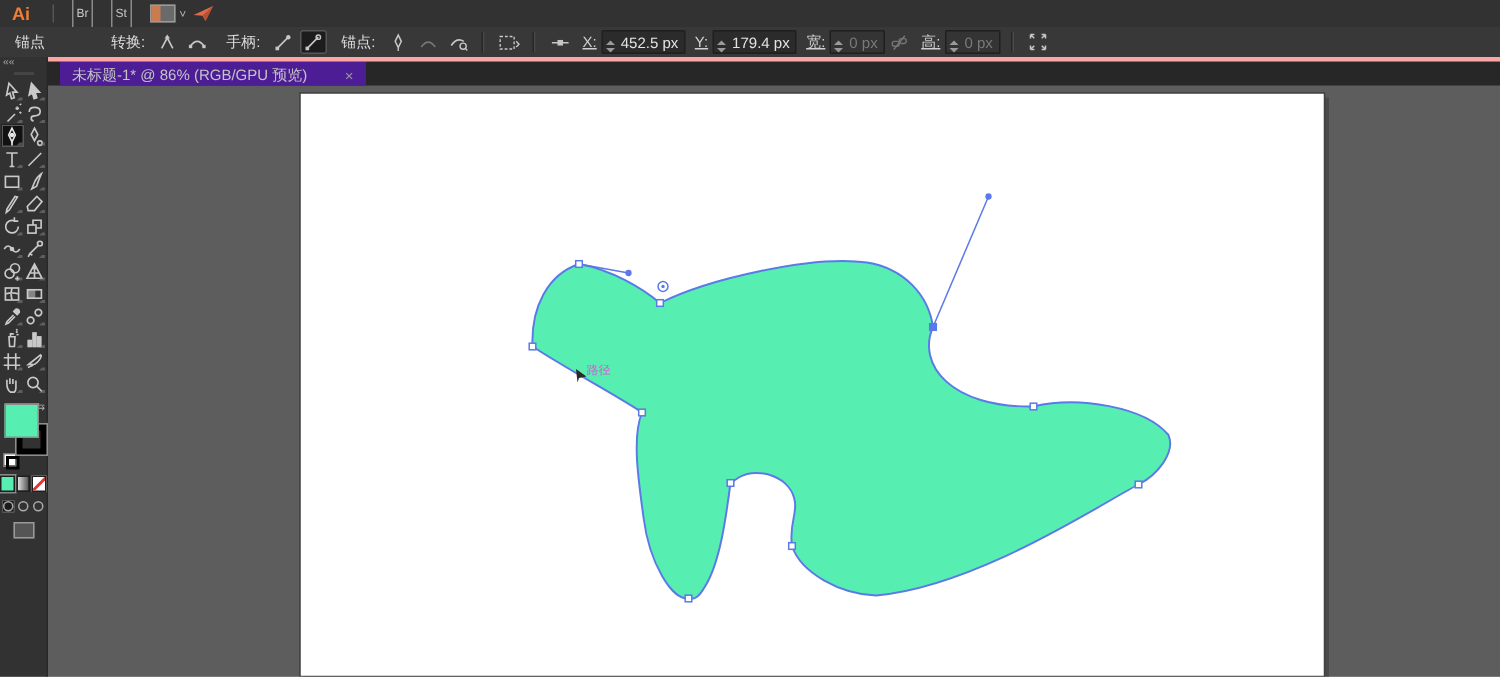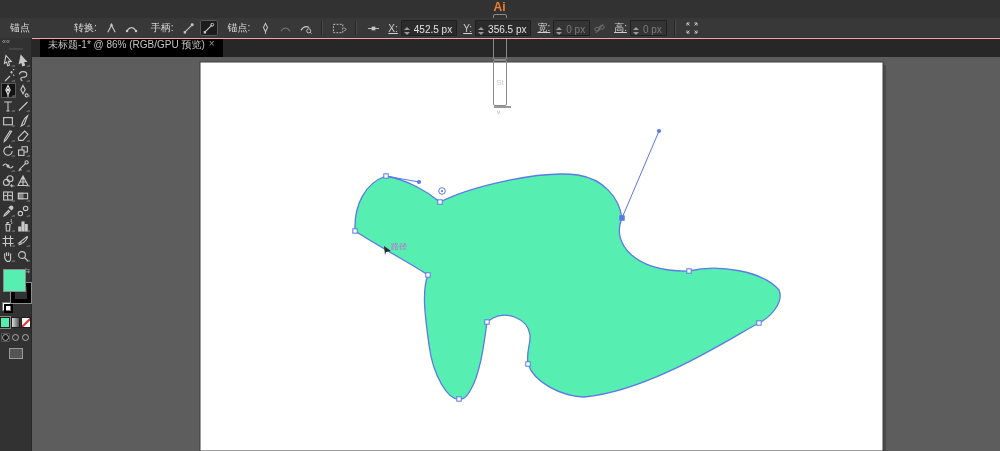--- a/index.html
+++ b/index.html
@@ -1,49 +1,49 @@
 <!DOCTYPE html>
 <html><head>
 <meta charset="utf-8">
 <style>
   html,body{margin:0;padding:0;background:#5d5d5d;width:1000px;height:451px;overflow:hidden;
     font-family:"Liberation Sans","DejaVu Sans",sans-serif;-webkit-font-smoothing:antialiased;}
   .stage{position:absolute;left:0;top:0;z-index:0;}
   
   .menubar{position:absolute;left:0;top:0;width:1000px;height:18px;background:#323232;
-    border-bottom:1px solid #262626;display:flex;align-items:center;z-index:5;flex-direction:column;}
+    border-bottom:1px solid #262626;display:flex;align-items:center;z-index:5;}
   .ai-logo{color:#f07d32;font-weight:bold;font-size:12px;padding:0 9px 0 8px;letter-spacing:0;}
   .menu-item{color:#d4d4d4;font-size:11px;padding:0 9px;height:18px;line-height:18px;cursor:default;}
   .menu-sep{width:1px;height:12px;background:#555;margin:0 6px;}
   .badge{border:1px solid #8a8a8a;border-radius:2px;color:#c8c8c8;font-size:8px;line-height:10px;
     padding:17px 2px;margin:0 6px;}
   .ws-icon{width:15px;height:10px;border:1px solid #9a9a9a;margin:0 2px 0 6px;position:relative;background:#6a6a6a;}
   .ws-icon::before{content:"";position:absolute;left:0;top:0;width:6px;height:100%;background:#c87c50;}
   .chev{color:#b5b5b5;font-size:8px;margin:0 4px 0 1px;}
   
   .controlbar{position:absolute;left:0;top:18px;width:1000px;height:20px;background:#383838;
-    border-bottom:1px solid #fca5a5;display:flex;align-items:center;z-index:5;color:#cfcfcf;font-size:10px;}
+    border-bottom:3px solid #fca5a5;display:flex;align-items:center;z-index:5;color:#cfcfcf;font-size:10px;}
   .cb-label{margin:0 6px 0 10px;color:#dedede;}
   .cb-group{display:flex;align-items:center;gap:2px;}
   .cb-btn{width:18px;height:16px;display:flex;align-items:center;justify-content:center;color:#c6c6c6;border-radius:2px;}
   .cb-btn.pressed{background:#1c1c1c;box-shadow:inset 0 0 0 1px #565656;}
   .cb-btn.dim{color:#757575;}
   .cb-sep{width:1px;height:14px;background:#262626;border-right:1px solid #4a4a4a;margin:0 7px;}
   .fld-label{margin:0 3px 0 6px;text-decoration:underline;}
   .fld{background:#2b2b2b;border:1px solid #1f1f1f;height:14px;display:flex;align-items:flex-end;
     padding:0 4px 0 2px;color:#e3e3e3;border-radius:1px;}
   .fld.dis{color:#7a7a7a;background:#343434;}
   .stepper{display:inline-flex;flex-direction:column;margin-right:4px;gap:2px;}
   .stepper i{display:block;width:0;height:0;border-left:3px solid transparent;border-right:3px solid transparent;}
   .stepper .up{border-bottom:3px solid #9a9a9a;}
   .stepper .dn{border-top:3px solid #9a9a9a;}
   
   .tabbar{position:absolute;left:31px;top:38px;width:969px;height:19px;background:#272727;z-index:4;display:flex;}
-  .tab{margin-left:9px;background:#000000;color:#c4c4c4;font-size:10px;display:flex;align-items:flex-start;
-    padding:0 8px;gap:4px;height:19px;}
+  .tab{margin-left:9px;background:#4c1d95;color:#c4c4c4;font-size:10px;display:flex;align-items:flex-end;
+    padding:0 8px;gap:25px;height:19px;}
   .tab-close{color:#9a9a9a;font-size:10px;cursor:default;}
   
   .toolpanel{position:absolute;left:0;top:38px;width:31px;height:413px;background:#323232;z-index:6;
     border-right:1px solid #282828;}
   .tp-head{height:8px;color:#a5a5a5;font-size:7px;line-height:7px;padding-left:2px;}
   .tp-grip{width:14px;height:2px;background:#454545;margin:2px auto 3px auto;border-radius:1px;}
   .tools{display:grid;grid-template-columns:15px 15px;justify-content:center;}
   .tool{width:15px;height:15px;display:flex;align-items:center;justify-content:center;color:#c9c9c9;position:relative;}
   .tool svg{display:block;}
   .tool.selected{background:#121212;box-shadow:inset 0 0 0 1px #5a5a5a;color:#e8e8e8;}
@@ -198,21 +198,21 @@
         <i class="dn"></i>
       </span>
     <span>452.5 px</span>
     </span>
   <span class="fld-label">Y:</span>
   <span class="fld">
     <span class="stepper">
         <i class="up"></i>
         <i class="dn"></i>
       </span>
-    <span>356.5 px</span>
+    <span>179.4 px</span>
     </span>
   <span class="fld-label">宽:</span>
   <span class="fld dis">
     <span class="stepper">
         <i class="up"></i>
         <i class="dn"></i>
       </span>
     <span>0 px</span>
     </span>
   <span class="cb-btn dim">

